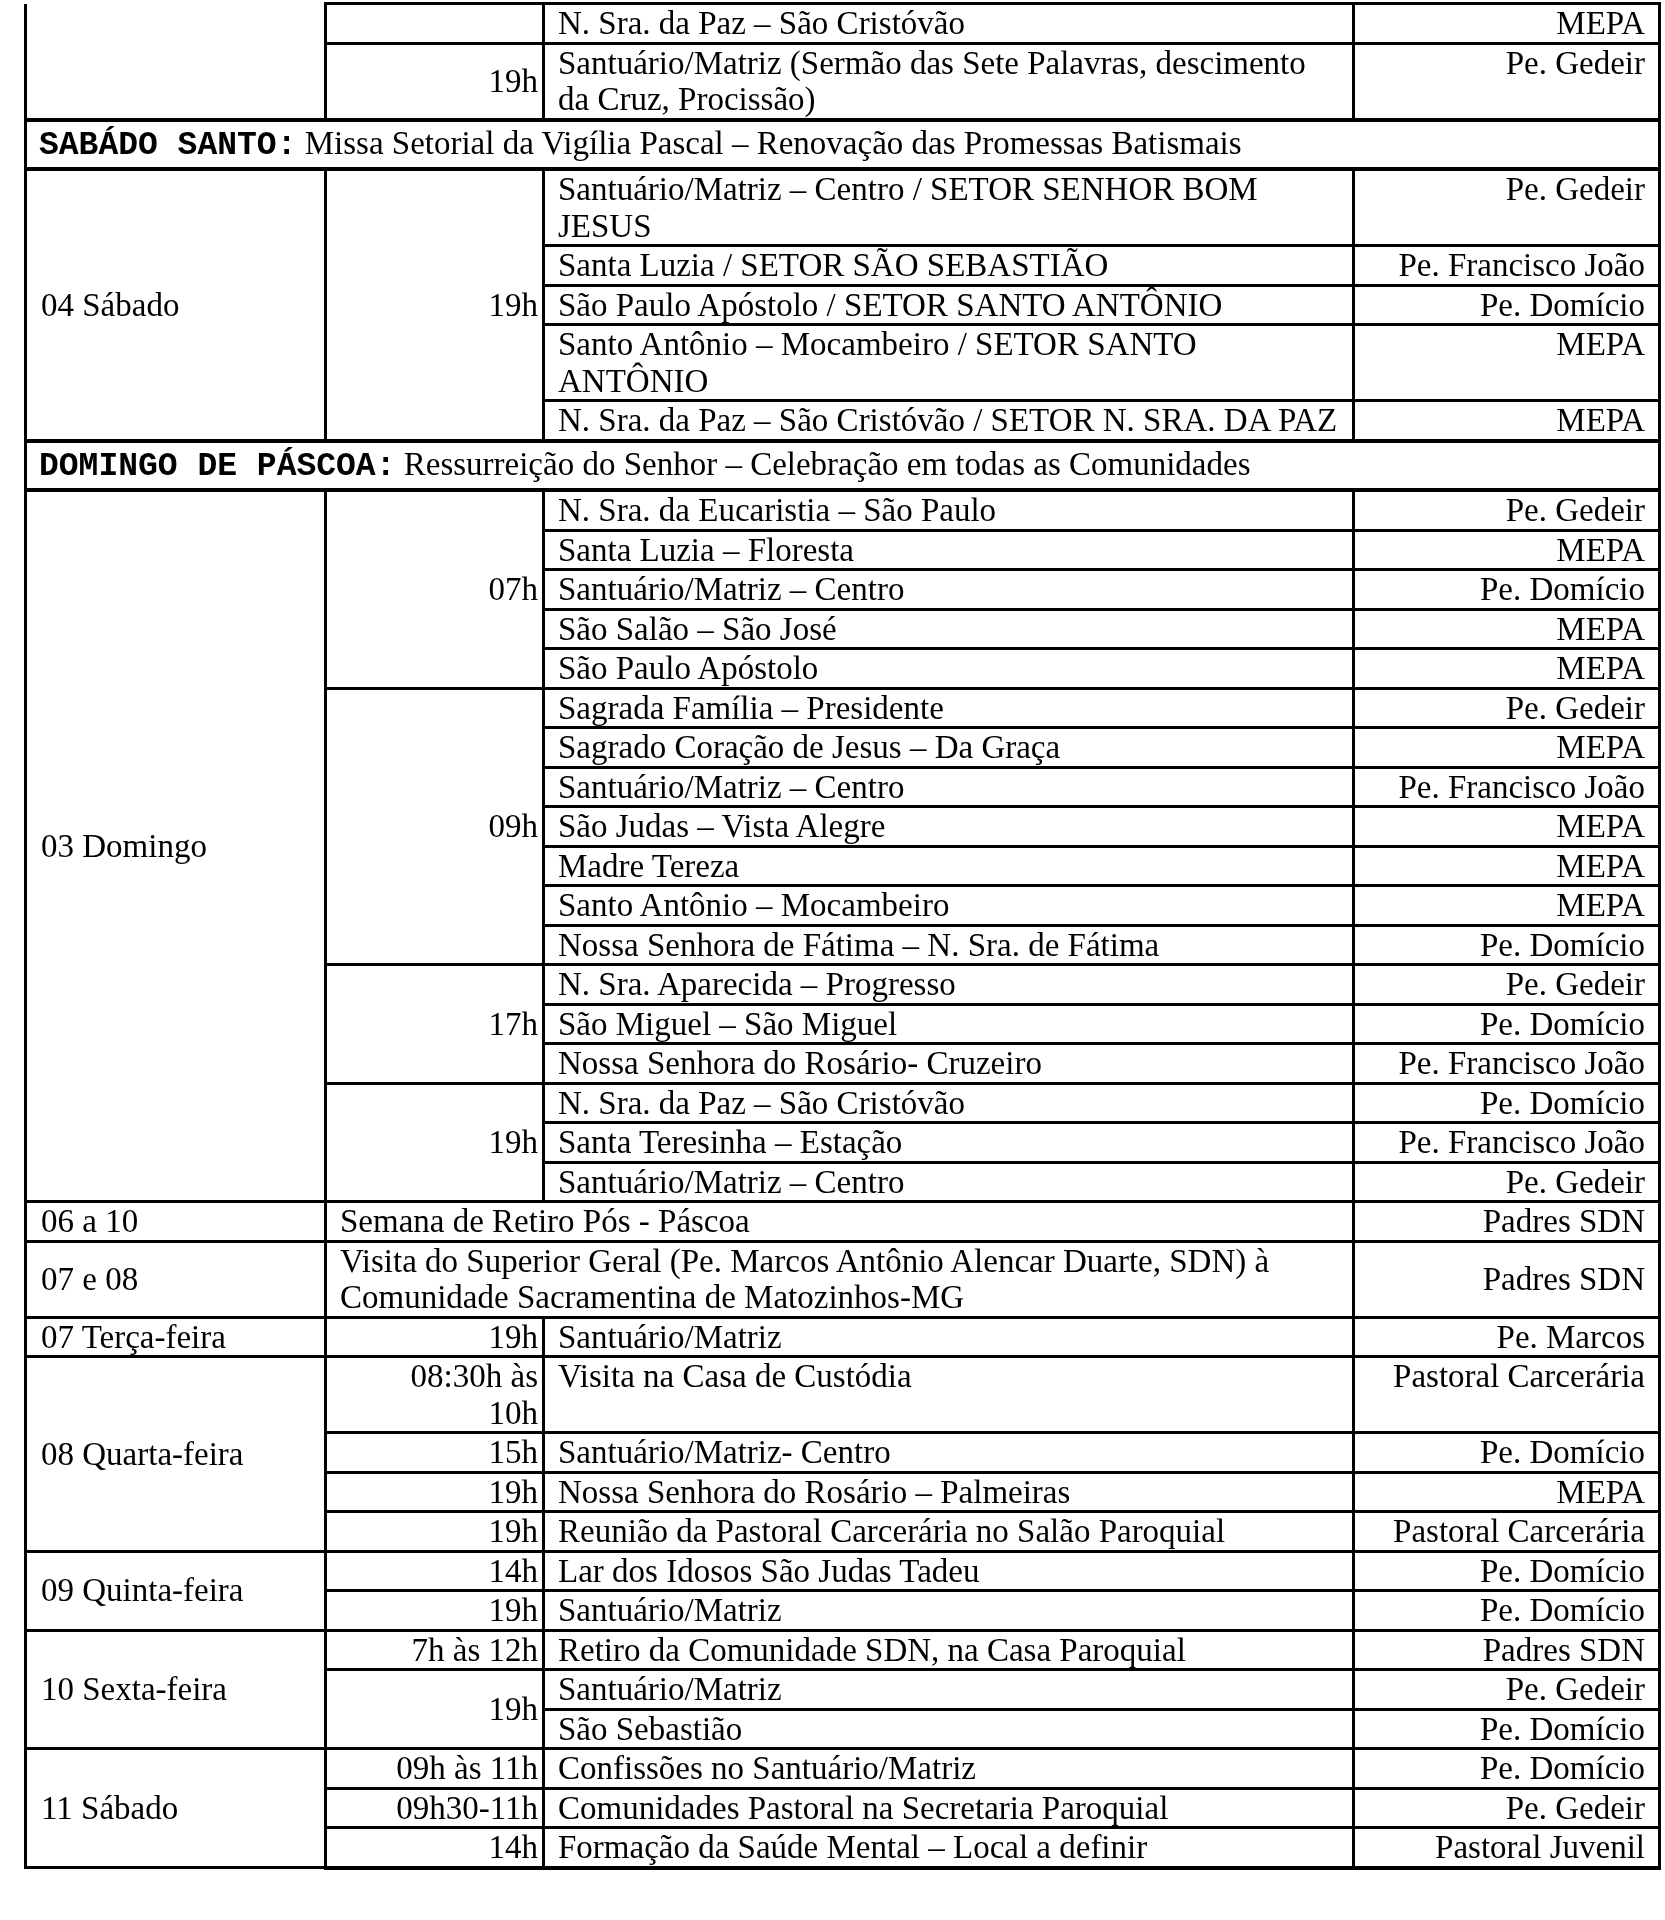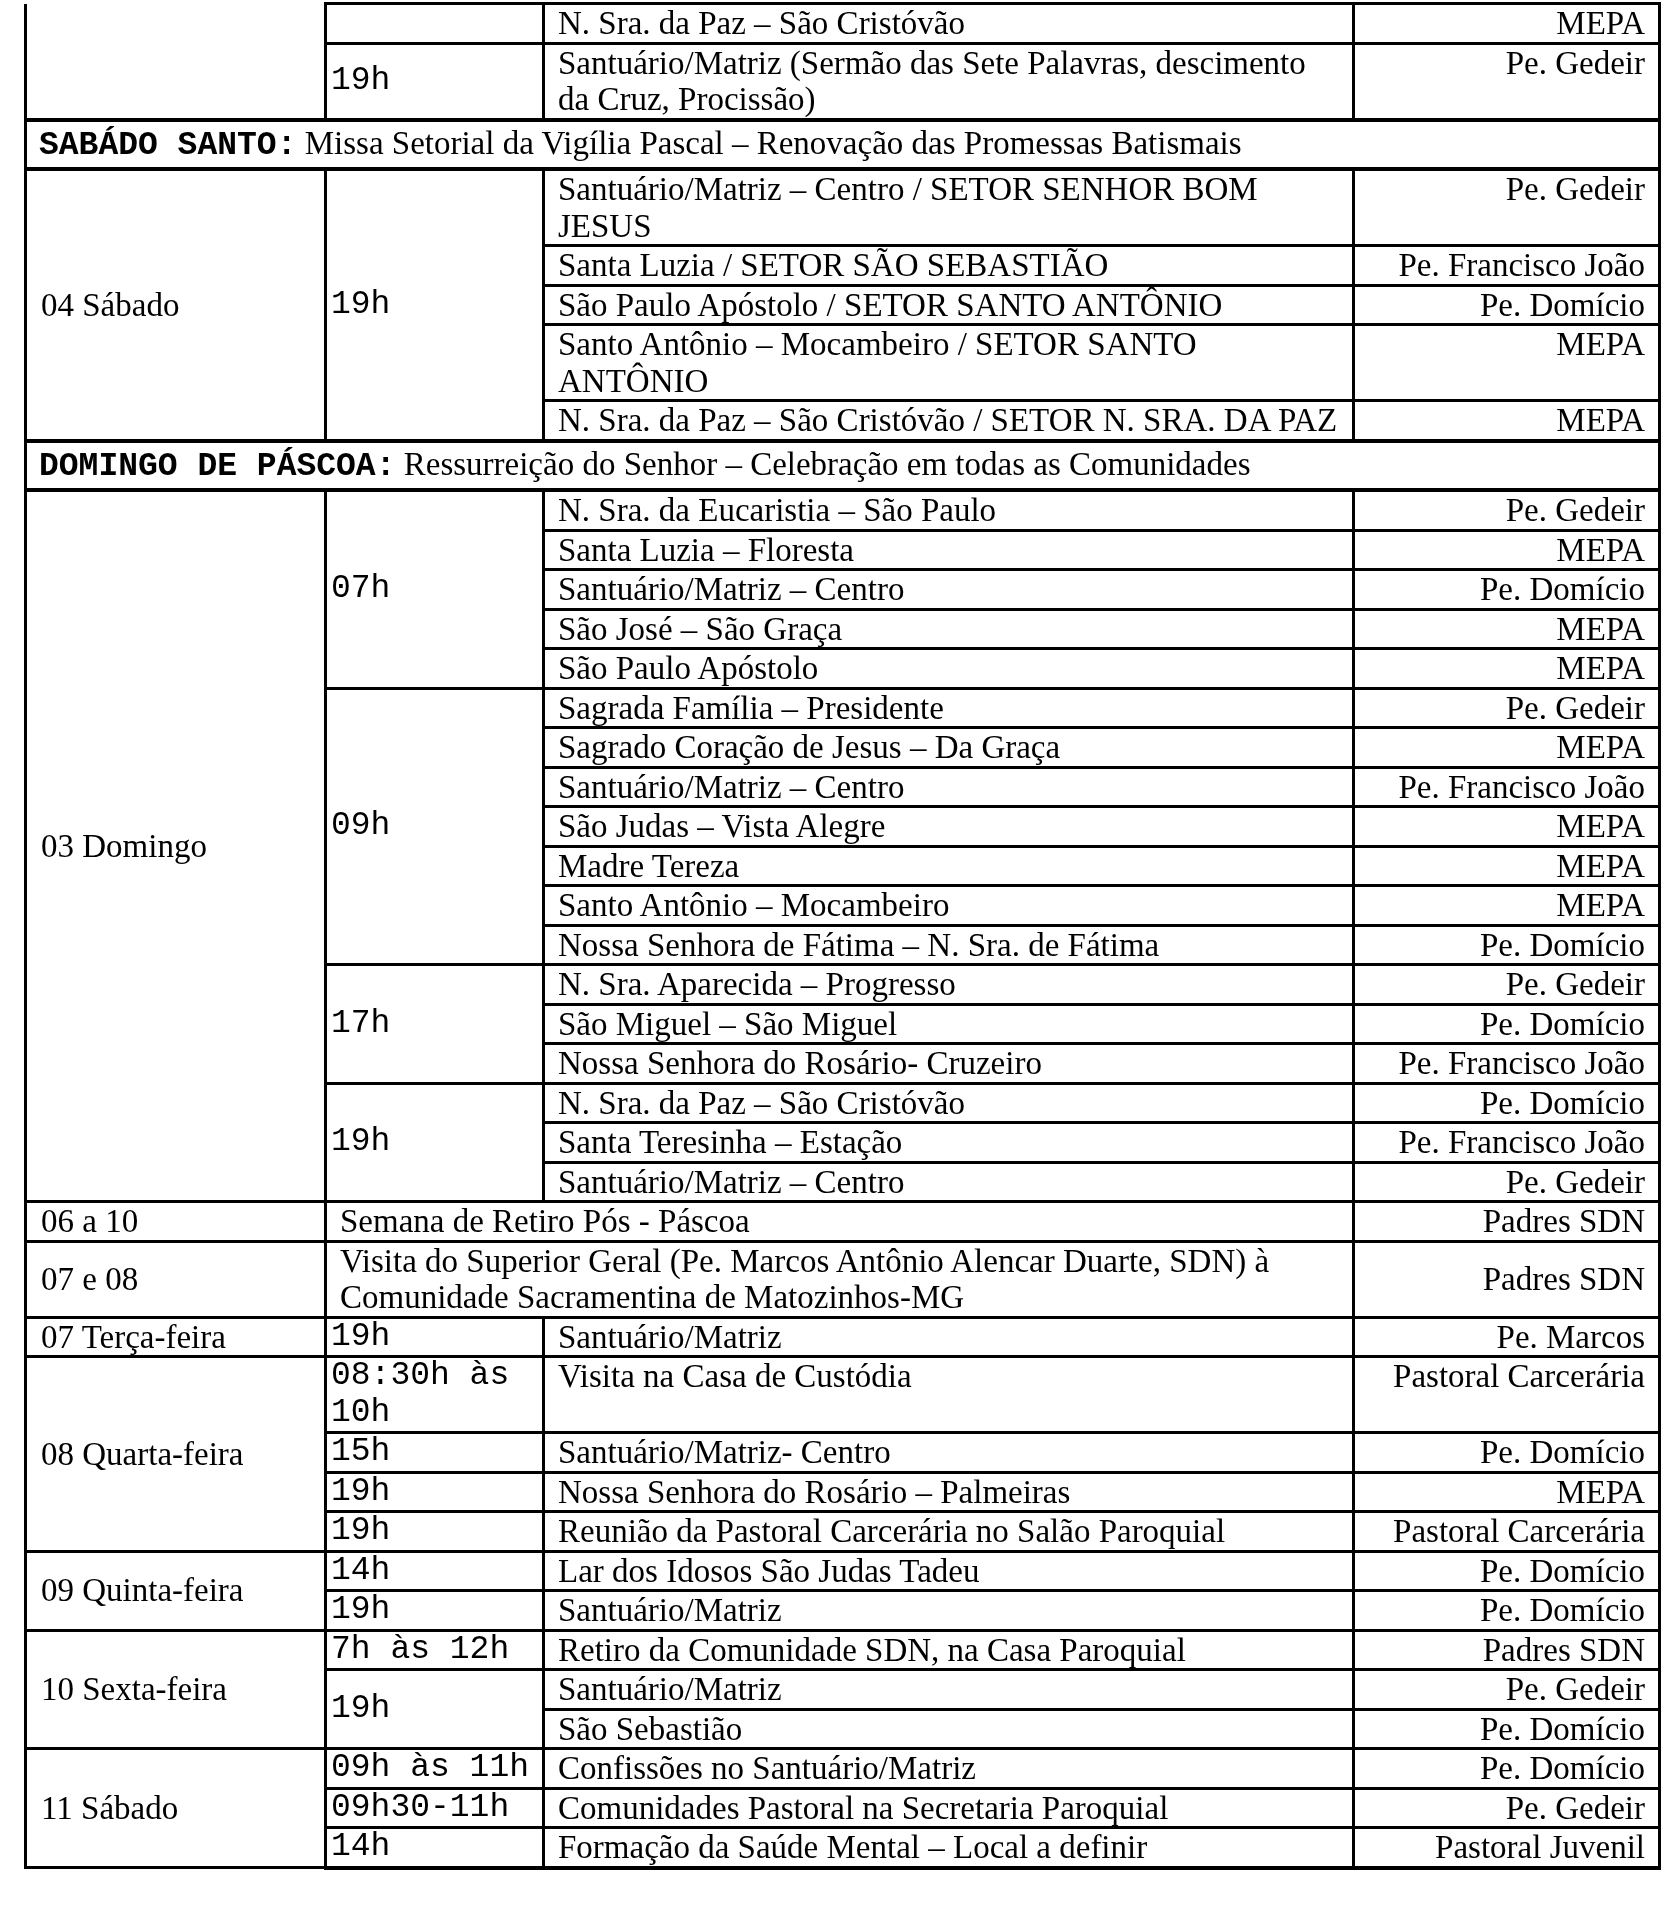--- a/index.html
+++ b/index.html
@@ -32,25 +32,24 @@
     vertical-align: top;
     overflow: hidden;
     word-wrap: break-word;
   }
   td.date {
     vertical-align: middle;
     padding-left: 14px;
     font-family: Liberation Serif, serif;
   }
   td.time {
-    text-align: left;
+    text-align: right;
     vertical-align: middle;
     white-space: pre-line;
     padding: 0 4px;
-    font-family: Liberation Mono, monospace;
   }
   td.desc { vertical-align: top; }
   td.resp { vertical-align: top; text-align: right; }
   td.v-mid { vertical-align: middle; }
   td.no-top { border-top: none; }
   td.section {
     border-top-width: 4px;
     border-bottom-width: 4px;
     padding: 3px 12px;
     vertical-align: middle;
@@ -117,21 +116,21 @@
         </tr>
         <tr>
           <td class="desc">Santa Luzia – Floresta</td>
           <td class="resp">MEPA</td>
         </tr>
         <tr>
           <td class="desc">Santuário/Matriz – Centro</td>
           <td class="resp">Pe. Domício</td>
         </tr>
         <tr>
-          <td class="desc">São José – São Graça</td>
+          <td class="desc">São Salão – São José</td>
           <td class="resp">MEPA</td>
         </tr>
         <tr>
           <td class="desc">São Paulo Apóstolo</td>
           <td class="resp">MEPA</td>
         </tr>
         <tr>
           <td rowspan="7" class="time">09h</td>
           <td class="desc">Sagrada Família – Presidente</td>
           <td class="resp">Pe. Gedeir</td>

